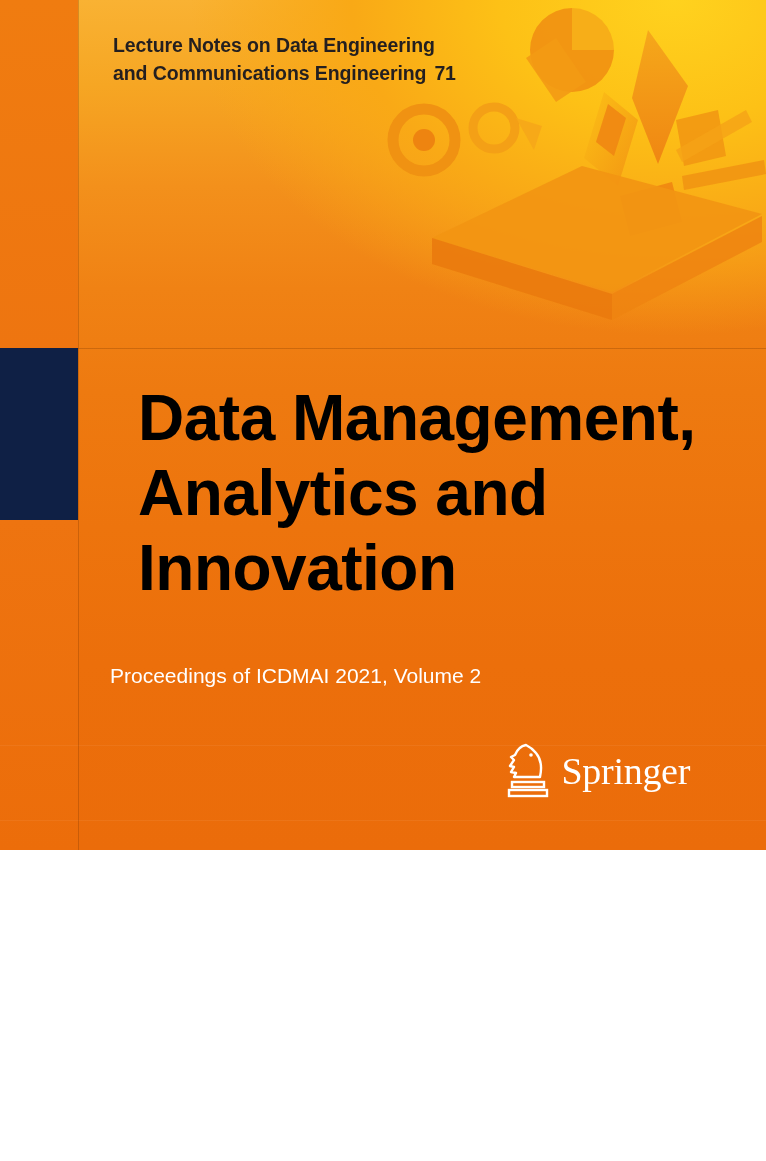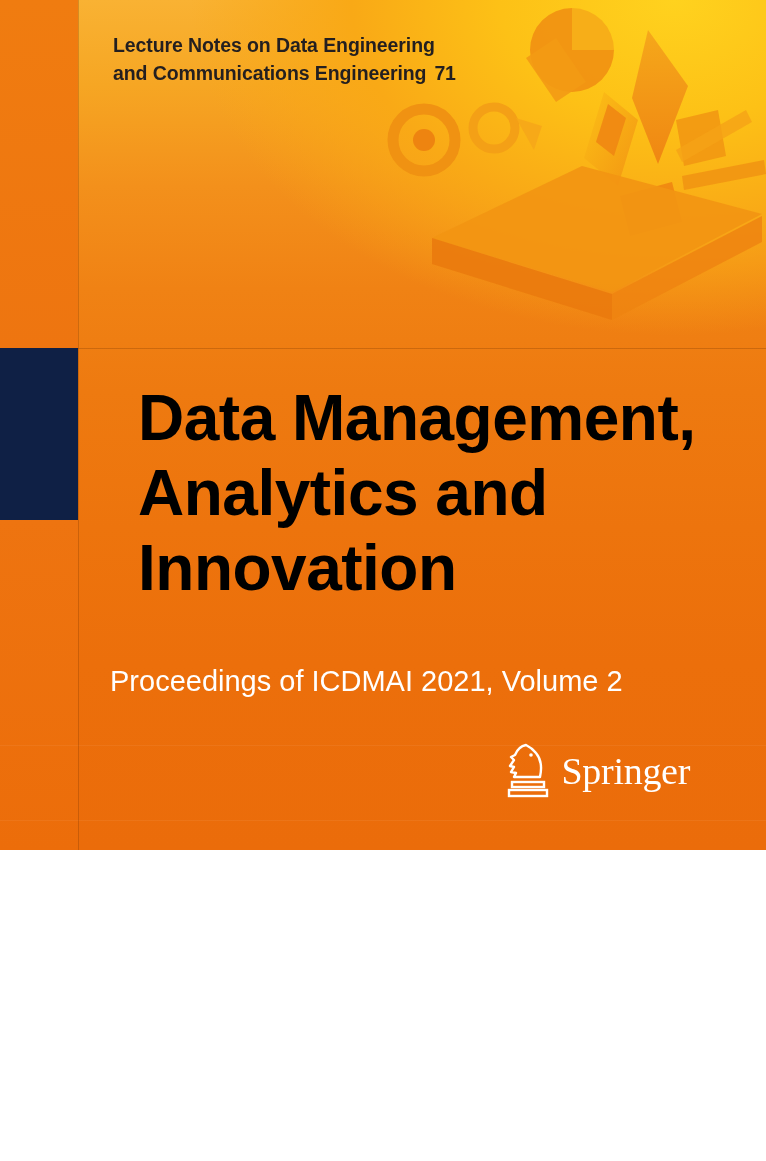--- a/index.html
+++ b/index.html
@@ -147,21 +147,21 @@
     line-height: 1.17;
     letter-spacing: -0.5px;
     margin-left: 32px;
   }
   .subtitle {
     position: absolute;
     left: 110px;
     top: 663px;
     width: 620px;
     color: #ffffff;
-    font-size: 29px;
+    font-size: 21px;
     line-height: 1.25;
   }
 
   
   .logo {
     position: absolute;
     right: 76px;
     bottom: 50px;
     display: flex;
     align-items: center;

